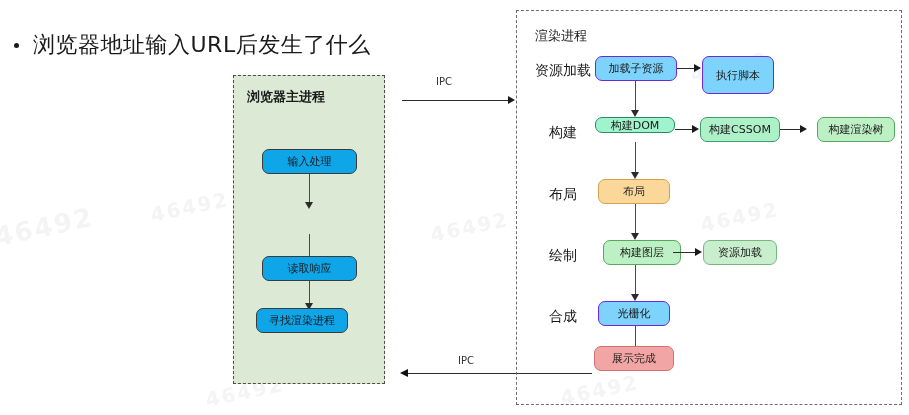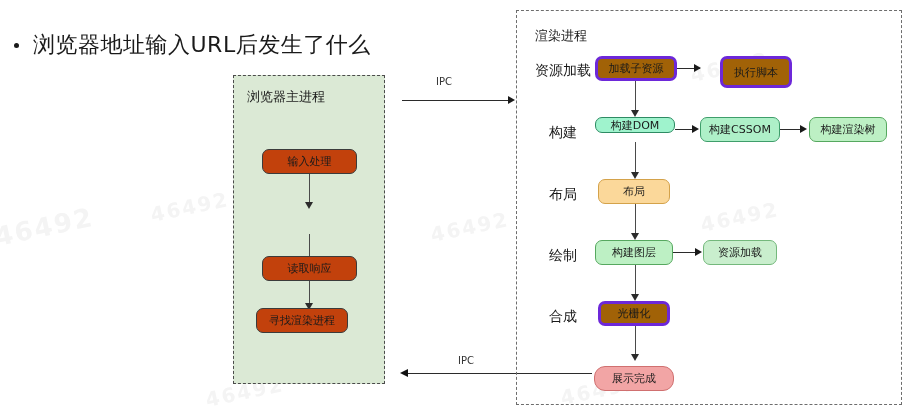--- a/index.html
+++ b/index.html
@@ -41,21 +41,21 @@
 
   
   .panel-left {
     position: absolute;
     left: 233px; top: 75px; width: 152px; height: 309px;
     background: #dbe9d5;
     border: 1px dashed #4b4b4b;
   }
   .panel-left .panel-title {
     position: absolute; left: 13px; top: 12px;
-    font-size: 13px; color: #1a1a1a; white-space: nowrap;
+    font-size: 13px; color: #1a1a1a; white-space: nowrap; font-weight: bold;
   }
   .panel-right {
     position: absolute;
     left: 516px; top: 10px; width: 386px; height: 395px;
     background: transparent;
     border: 1px dashed #6d6d6d;
   }
   .panel-right .panel-title {
     position: absolute; left: 18px; top: 16px;
     font-size: 13px; color: #1a1a1a; white-space: nowrap;
@@ -64,25 +64,25 @@
   
   .node {
     position: absolute;
     display: flex; align-items: center; justify-content: center;
     border-radius: 7px;
     font-size: 11px;
     color: #1a1a1a;
     white-space: nowrap;
     line-height: 1;
   }
-  .node.white  { background: #c2410c; border: 1px solid #3b3b3b; }
-  .node.peach  { background: #a16207; border: 3px solid #6d28d9; }
+  .node.white  { background: #0ea5e9; border: 1px solid #3b3b3b; }
+  .node.peach  { background: #7dd3fc; border: 1px solid #6d28d9; }
   .node.mint   { background: #9ff3cd; border: 1px solid #2e8b63; }
   .node.mint2  { background: #aef0c8; border: 1px solid #3f9e6b; }
-  .node.green  { background: #bdf0c4; border: 1px solid #56a85f; }
+  .node.green  { background: #bdf0c4; border: 1px solid #56a85f; margin-left: 8px; }
   .node.green2 { background: #c9eecd; border: 1px solid #74b87c; }
   .node.amber  { background: #fbd89a; border: 1px solid #d4a martial; }
   .node.amber  { background: #fbd89a; border: 1px solid #d4a24a; }
   .node.pink   { background: #f2a5a5; border: 1px solid #d07070; }
 
   
   .row-label {
     position: absolute;
     font-size: 14px; color: #1a1a1a; white-space: nowrap;
     text-align: center;
@@ -185,21 +185,21 @@
   <div class="panel-right">
     <span class="panel-title">渲染进程</span>
   </div>
 
   <span class="row-label" style="left:532px; top:62px; width:62px;">资源加载</span>
   <div class="node peach" style="left:595px; top:56px; width:82px; height:25px;">
     <span>加载子资源</span>
   </div>
   <div class="hline" style="left:677px; top:68px; width:23px;"></div>
   <div class="arrow-right" style="left:694px; top:64px;"></div>
-  <div class="node peach" style="left:720px; top:56px; width:72px; height:32px;">
+  <div class="node peach" style="left:702px; top:56px; width:72px; height:38px;">
     <span>执行脚本</span>
   </div>
 
   <div class="vline" style="left:635px; top:81px; height:33px;"></div>
   <div class="arrow-down" style="left:631px; top:110px;"></div>
 
   <span class="row-label" style="left:532px; top:124px; width:62px;">构建</span>
   <div class="node mint" style="left:595px; top:117px; width:80px; height:16px;">
     <span>构建DOM</span>
   </div>
@@ -239,18 +239,18 @@
   <div class="arrow-down" style="left:631px; top:294px;"></div>
 
   <span class="row-label" style="left:532px; top:308px; width:62px;">合成</span>
   <div class="node peach" style="left:598px; top:301px; width:72px; height:25px;">
     <span>光栅化</span>
   </div>
 
   <div class="vline" style="left:635px; top:326px; height:33px;"></div>
   <div class="arrow-down" style="left:631px; top:354px;"></div>
 
-  <div class="node pink" style="left:594px; top:366px; width:80px; height:25px;border-radius:11px;">
+  <div class="node pink" style="left:594px; top:346px; width:80px; height:25px;">
     <span>展示完成</span>
   </div>
 
 
 </div>
 
 </body></html>

